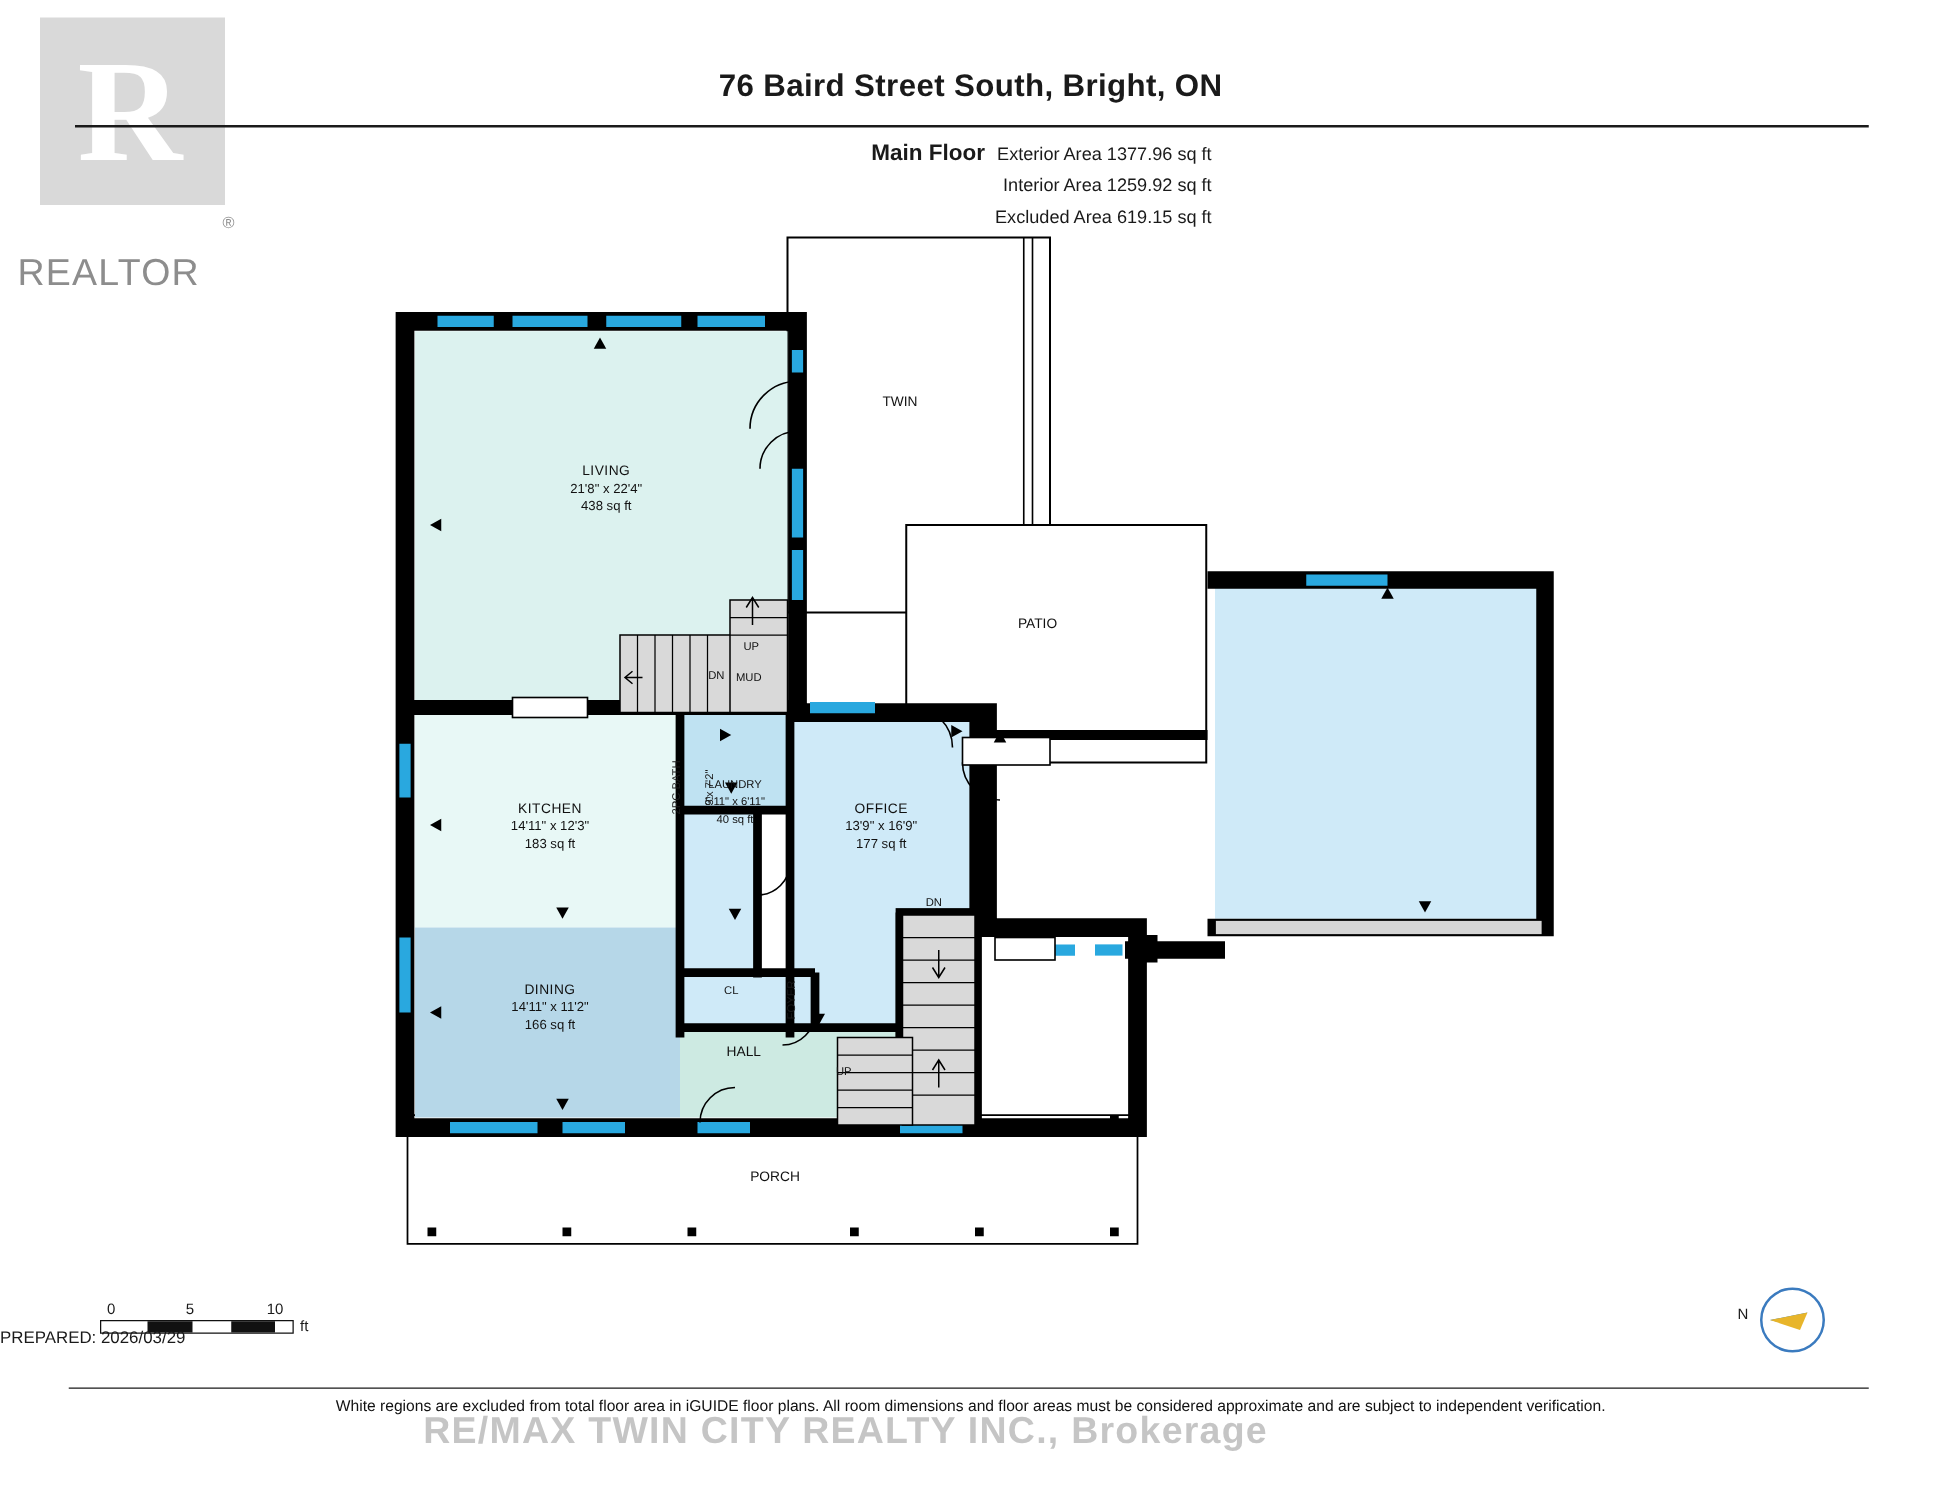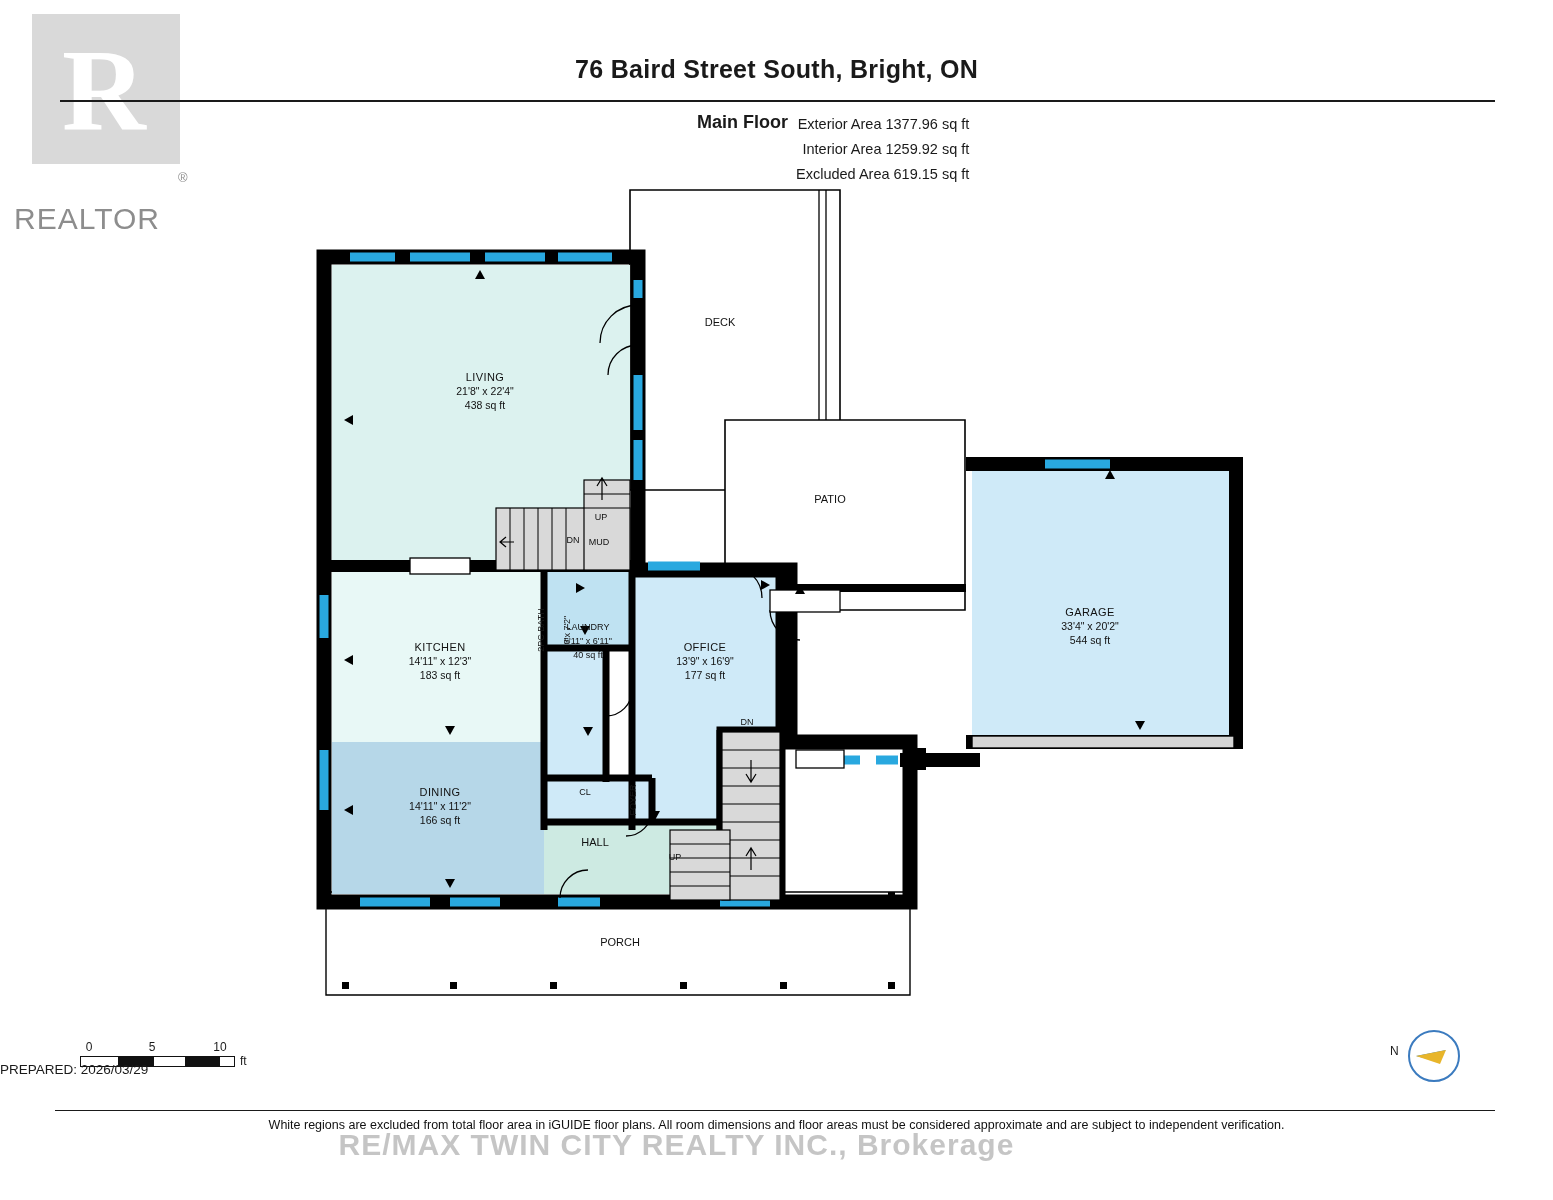--- a/index.html
+++ b/index.html
@@ -283,34 +283,29 @@
     <div>5'11" x 6'11"</div>
     <div>40 sq ft</div>
   </div>
 
   <div class="lbl abs" style="left:325px; top:470px; width:160px;">
     <div class="nm">OFFICE</div>
     <div class="dim">13'9" x 16'9"</div>
     <div class="dim">177 sq ft</div>
   </div>
 
-  <div class="lbl abs" style="left:700px; top:435px; width:180px;">
-    <div class="nm">GARAGE</div>
-    <div class="dim">33'4" x 20'2"</div>
-    <div class="dim">544 sq ft</div>
-  </div>
 
   <div class="abs tiny" style="left:236px; top:500px; width:80px; transform:rotate(-90deg); transform-origin:left top; text-align:center;">
     <span>2PC BATH</span>
   </div>
   <div class="abs tiny" style="left:262px; top:500px; width:80px; transform:rotate(-90deg); transform-origin:left top; text-align:center;">
     <span>3'x 7'2"</span>
   </div>
 
-  <div class="lbl abs" style="left:365px; top:145px; width:110px;">DECK</div>
+  <div class="lbl abs" style="left:365px; top:145px; width:110px;">TWIN</div>
   <div class="lbl abs" style="left:475px; top:322px; width:110px;">PATIO</div>
   <div class="lbl abs" style="left:265px; top:765px; width:110px;">PORCH</div>
   <div class="lbl abs tiny" style="left:276px; top:365px; width:46px;">MUD</div>
   <div class="lbl abs tiny" style="left:255px; top:615px; width:60px;">CL</div>
   <div class="lbl abs" style="left:265px; top:665px; width:60px;">HALL</div>
   <div class="abs tiny" style="left:328px; top:660px; width:60px; transform:rotate(-90deg); transform-origin:left top; text-align:center;"><span>FOYER</span></div>
 
   <div class="lbl abs tiny" style="left:286px; top:340px; width:30px;">UP</div>
   <div class="lbl abs tiny" style="left:258px; top:363px; width:30px;">DN</div>
   <div class="lbl abs tiny" style="left:432px; top:545px; width:30px;">DN</div>

